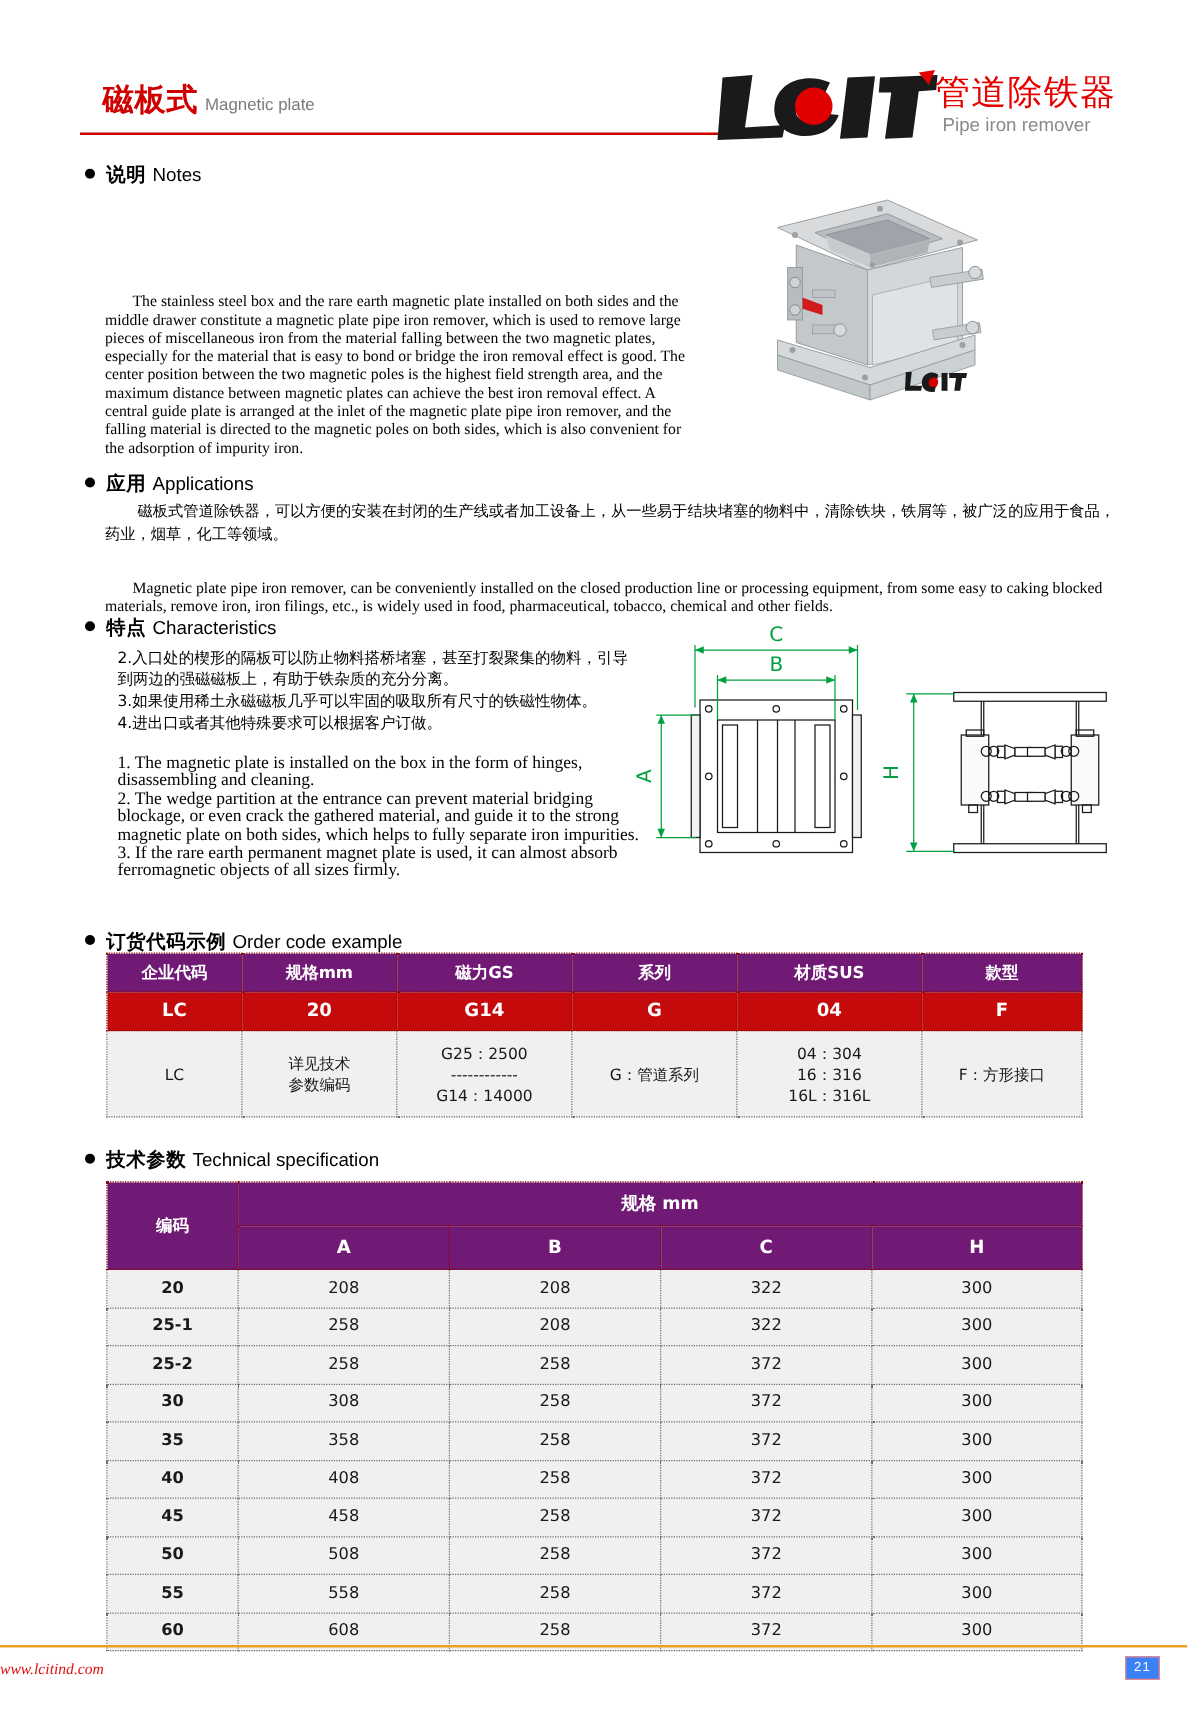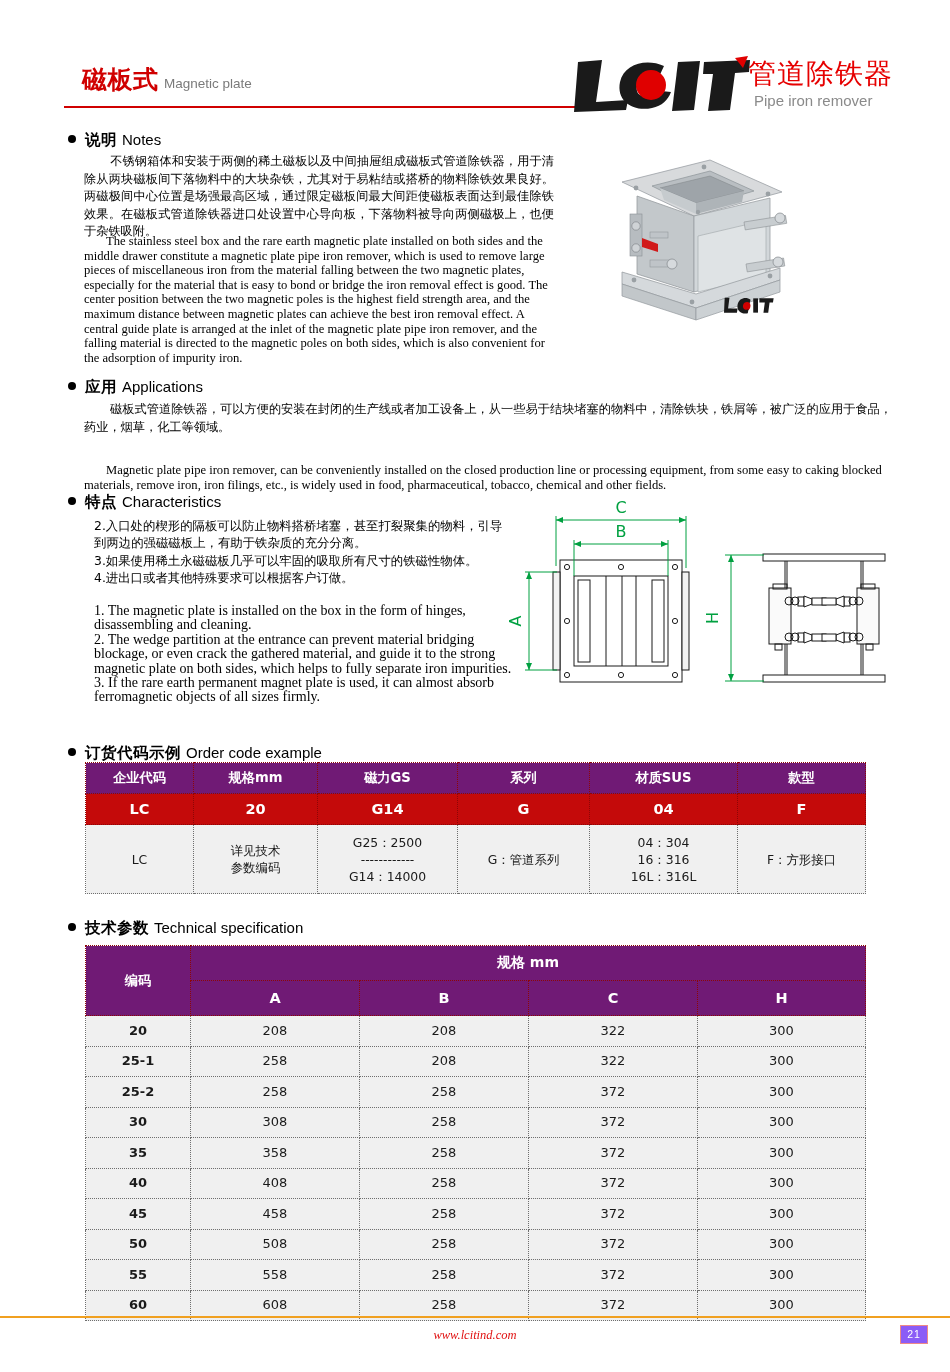--- a/index.html
+++ b/index.html
@@ -211,31 +211,31 @@
   .footer-rule {
     position: absolute;
     left: 0; top: 1316px;
     width: 950px; height: 2px;
     background: #F0A020;
   }
   .footer-url {
     position: absolute;
     left: 0; top: 1328px;
     width: 950px;
-    text-align: center;
+    text-align: left;
     font-family: "Liberation Serif", serif;
     font-style: italic;
     font-size: 12.5px;
     color: #E01010;
   }
   .page-num {
     position: absolute;
     right: 22px; top: 1325px;
     width: 26px; height: 17px;
-    background: #8b5cf6;
+    background: #3b82f6;
     border: 1px solid #e88;
     color: #fff;
     font-size: 10.5px;
     text-align: center;
     line-height: 17px;
     letter-spacing: 1px;
   }
 </style>
 </head>
 <body>
@@ -259,21 +259,20 @@
         </g>
       </svg>
       <div class="logo-cn">管道除铁器</div>
       <div class="logo-en">Pipe iron remover</div>
     </div>
   </div>
 
   <div class="sec-head" style="left:68px; top:130px;text-align:center;">
     <span class="bullet"></span><span class="cn">说明</span><span class="en">Notes</span>
   </div>
-  <div class="cn-body" style="left:84px; top:153px; width:470px;"><span class="indent"></span><span>不锈钢箱体和安装于两侧的稀土磁板以及中间抽屉组成磁板式管道除铁器，用于清除从两块磁板间下落物料中的大块杂铁，尤其对于易粘结或搭桥的物料除铁效果良好。两磁极间中心位置是场强最高区域，通过限定磁板间最大间距使磁板表面达到最佳除铁效果。在磁板式管道除铁器进口处设置中心导向板，下落物料被导向两侧磁极上，也便于杂铁吸附。</span></div>
   <div class="en-body" style="left:84px; top:234px; width:472px;"><span class="indent"></span><span>The stainless steel box and the rare earth magnetic plate installed on both sides and the middle drawer constitute a magnetic plate pipe iron remover, which is used to remove large pieces of miscellaneous iron from the material falling between the two magnetic plates, especially for the material that is easy to bond or bridge the iron removal effect is good. The center position between the two magnetic poles is the highest field strength area, and the maximum distance between magnetic plates can achieve the best iron removal effect. A central guide plate is arranged at the inlet of the magnetic plate pipe iron remover, and the falling material is directed to the magnetic poles on both sides, which is also convenient for the adsorption of impurity iron.</span></div>
 
   <div class="photo">
     <svg width="216" height="176" viewBox="0 0 216 176">
       <rect x="0" y="0" width="216" height="176" fill="#ffffff"></rect>
 
       <polygon points="30,30 118,8 190,40 102,64" fill="#d8dadc" stroke="#9aa0a4" stroke-width="0.8"></polygon>
 
       <polygon points="60,34 118,19 162,39 104,56" fill="#b9bec2" stroke="#8d9398" stroke-width="0.7"></polygon>
       <polygon points="68,36 118,24 152,39 104,51" fill="#9ea4a9" stroke="#85898d" stroke-width="0.6"></polygon>

